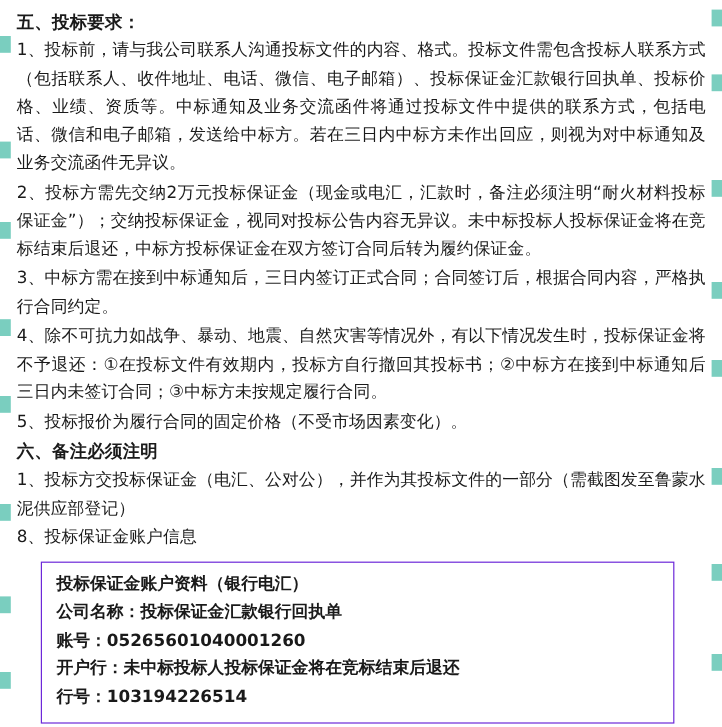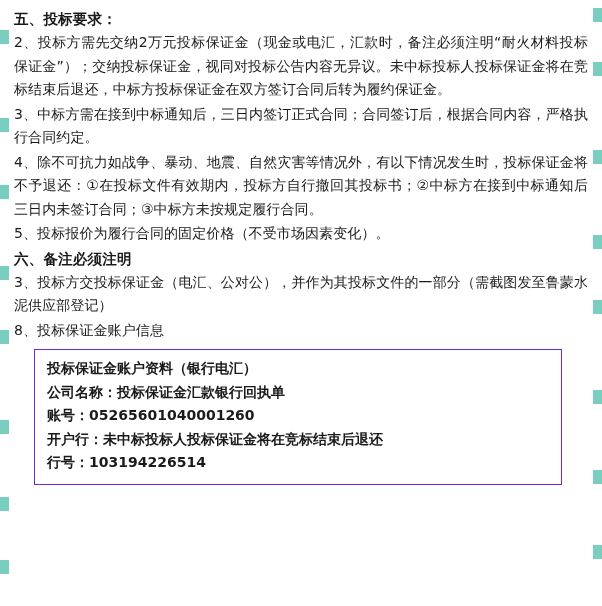--- a/index.html
+++ b/index.html
@@ -83,28 +83,29 @@
   <div class="edge r" style="top:62px"></div>
   <div class="edge r" style="top:150px"></div>
   <div class="edge r" style="top:235px"></div>
   <div class="edge r" style="top:300px"></div>
   <div class="edge r" style="top:390px"></div>
   <div class="edge r" style="top:470px"></div>
   <div class="edge r" style="top:545px"></div>
 
   <div class="heading">五、投标要求：</div>
 
+  <p class="para">1、投标前，请与我公司联系人沟通投标文件的内容、格式。投标文件需包含投标人联系方式（包括联系人、收件地址、电话、微信、电子邮箱）、投标保证金汇款银行回执单、投标价格、业绩、资质等。中标通知及业务交流函件将通过投标文件中提供的联系方式，包括电话、微信和电子邮箱，发送给中标方。若在三日内中标方未作出回应，则视为对中标通知及业务交流函件无异议。</p>
   <p class="para">2、投标方需先交纳2万元投标保证金（现金或电汇，汇款时，备注必须注明“耐火材料投标保证金”）；交纳投标保证金，视同对投标公告内容无异议。未中标投标人投标保证金将在竞标结束后退还，中标方投标保证金在双方签订合同后转为履约保证金。</p>
   <p class="para">3、中标方需在接到中标通知后，三日内签订正式合同；合同签订后，根据合同内容，严格执行合同约定。</p>
   <p class="para">4、除不可抗力如战争、暴动、地震、自然灾害等情况外，有以下情况发生时，投标保证金将不予退还：①在投标文件有效期内，投标方自行撤回其投标书；②中标方在接到中标通知后三日内未签订合同；③中标方未按规定履行合同。</p>
   <p class="para">5、投标报价为履行合同的固定价格（不受市场因素变化）。</p>
 
   <div class="heading">六、备注必须注明</div>
 
-  <p class="para">3、投标方交投标保证金（电汇、公对公），并作为其投标文件的一部分（需截图发至鲁蒙水泥供应部登记）</p>
+  <p class="para">1、投标方交投标保证金（电汇、公对公），并作为其投标文件的一部分（需截图发至鲁蒙水泥供应部登记）</p>
   <p class="para">8、投标保证金账户信息</p>
 
   <div class="box">
     <div class="box-line title">投标保证金账户资料（银行电汇）</div>
     <div class="box-line">公司名称：投标保证金汇款银行回执单</div>
     <div class="box-line">账号：05265601040001260</div>
     <div class="box-line">开户行：未中标投标人投标保证金将在竞标结束后退还</div>
     <div class="box-line">行号：103194226514</div>
   </div>
 

